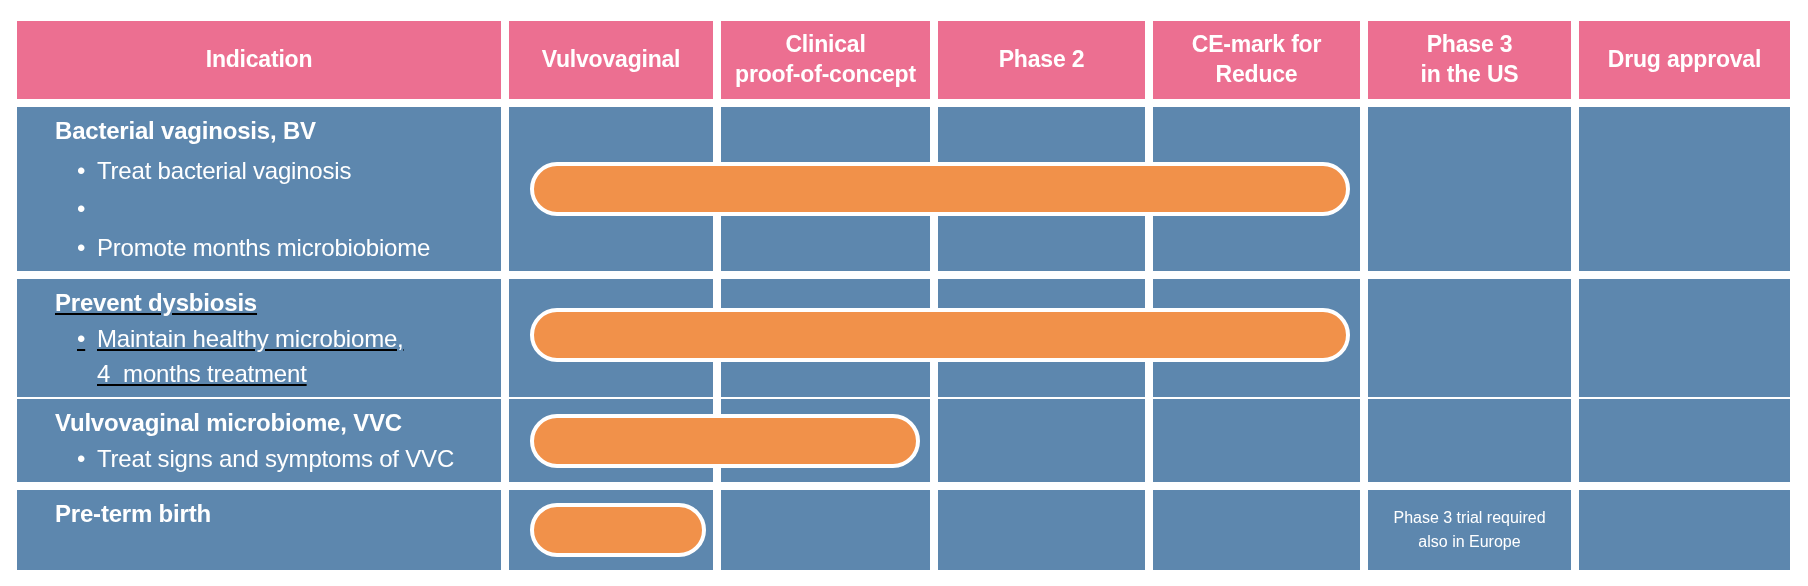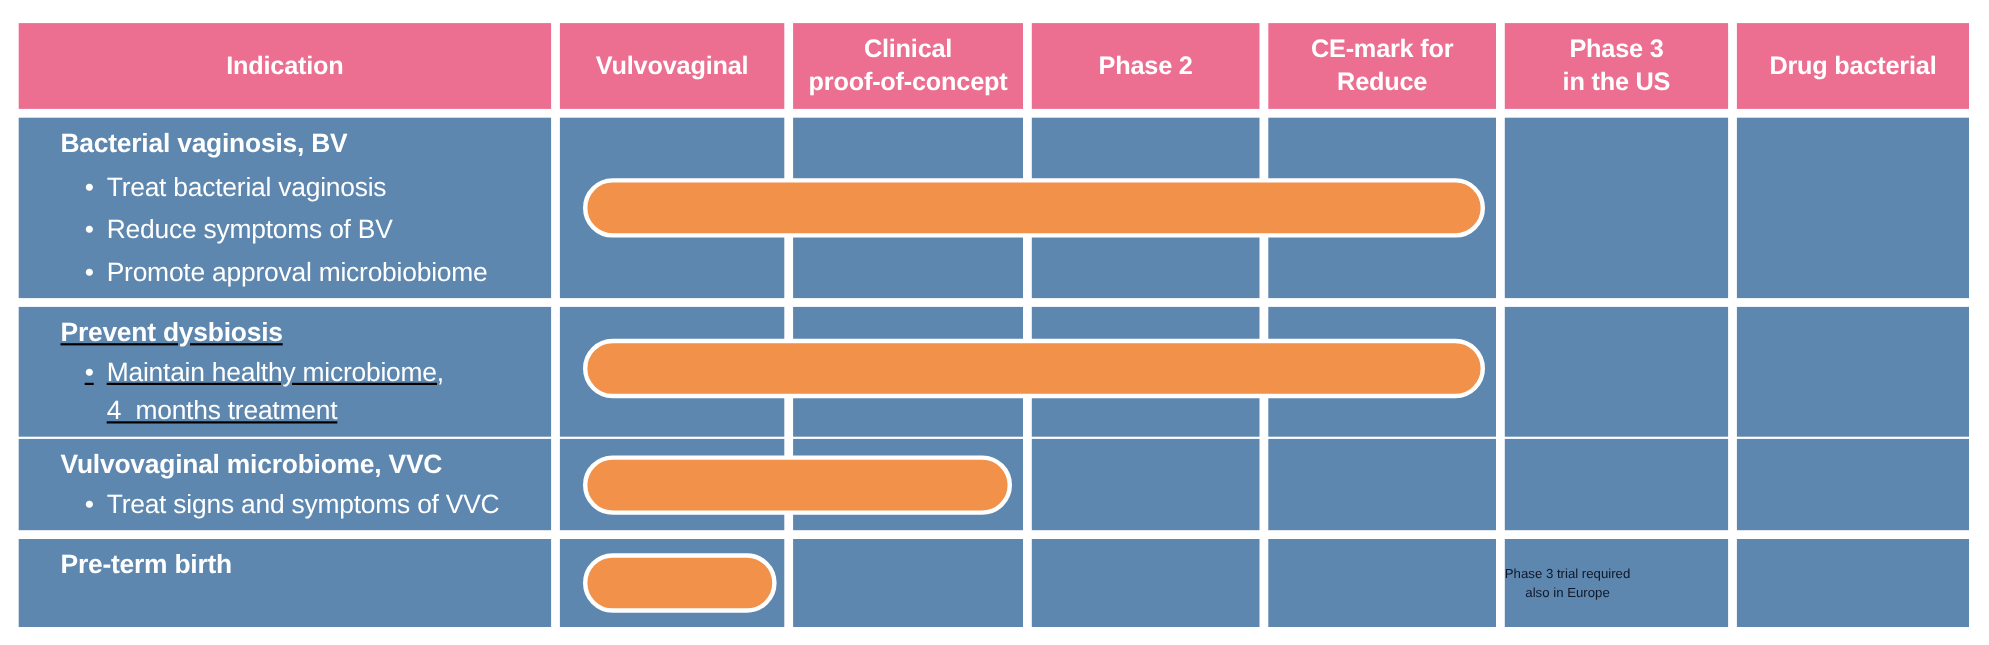--- a/index.html
+++ b/index.html
@@ -82,62 +82,62 @@
     transform: translateY(-50%);
     height: 54px;
     background: #f1914a;
     border: 4px solid #ffffff;
     border-radius: 27px;
     box-sizing: border-box;
     z-index: 2;
   }
   .note-cell {
     background: #5d87ae;
-    color: #0f172a;
+    color: #ffffff;
     display: flex;
     align-items: center;
+    justify-content: center;
     text-align: center;
-    font-size: 12px;
+    font-size: 16px;
     line-height: 1.5;
     white-space: pre-line;
     grid-column: 6;
   }
 </style>
 </head>
 <body>
 
 <div class="pipeline">
 
   <div class="row row-header">
     <div class="hcell">Indication</div>
     <div class="hcell">Vulvovaginal</div>
     <div class="hcell">Clinical
 proof-of-concept</div>
     <div class="hcell">Phase 2</div>
     <div class="hcell">CE-mark for
 Reduce</div>
     <div class="hcell">Phase 3
 in the US</div>
-    <div class="hcell">Drug bacterial</div>
+    <div class="hcell">Drug approval</div>
   </div>
 
   <div class="row row-r1">
     <div class="ind-cell">
       <div class="ind-title">Bacterial vaginosis, BV</div>
       <div class="bullet-line">
         <span class="dot">•</span>
         <span class="bullet-text">Treat bacterial vaginosis</span>
       </div>
       <div class="bullet-line">
         <span class="dot">•</span>
-        <span class="bullet-text">Reduce symptoms of BV</span>
       </div>
       <div class="bullet-line">
         <span class="dot">•</span>
-        <span class="bullet-text">Promote approval microbiobiome</span>
+        <span class="bullet-text">Promote months microbiobiome</span>
       </div>
     </div>
     <div class="cell"></div>
     <div class="cell"></div>
     <div class="cell"></div>
     <div class="cell"></div>
     <div class="cell"></div>
     <div class="cell"></div>
     <div class="bar" style="left: 513px; width: 820px;"></div>
   </div>

